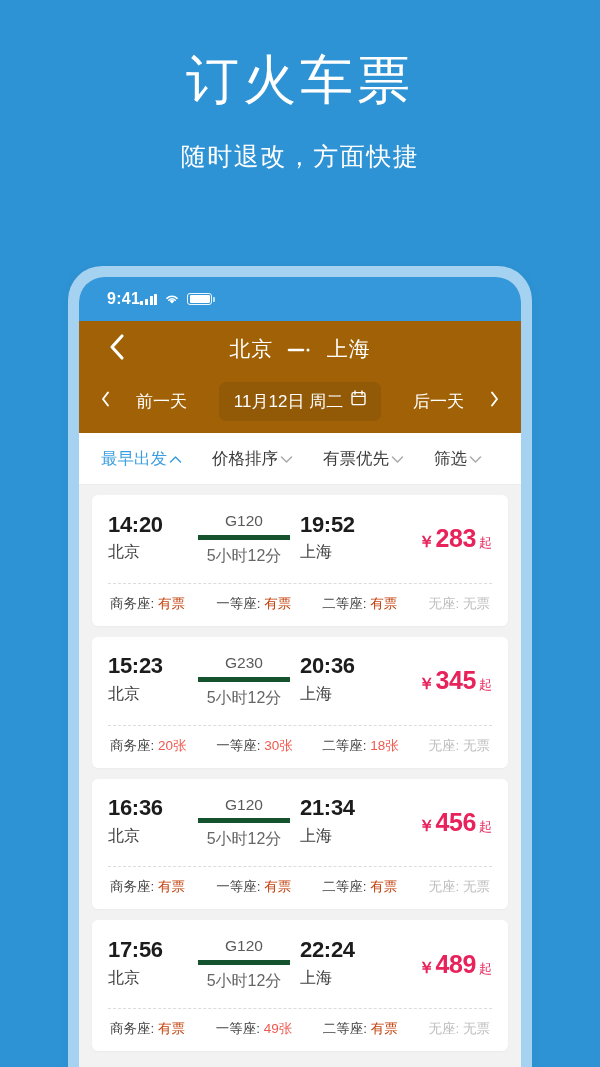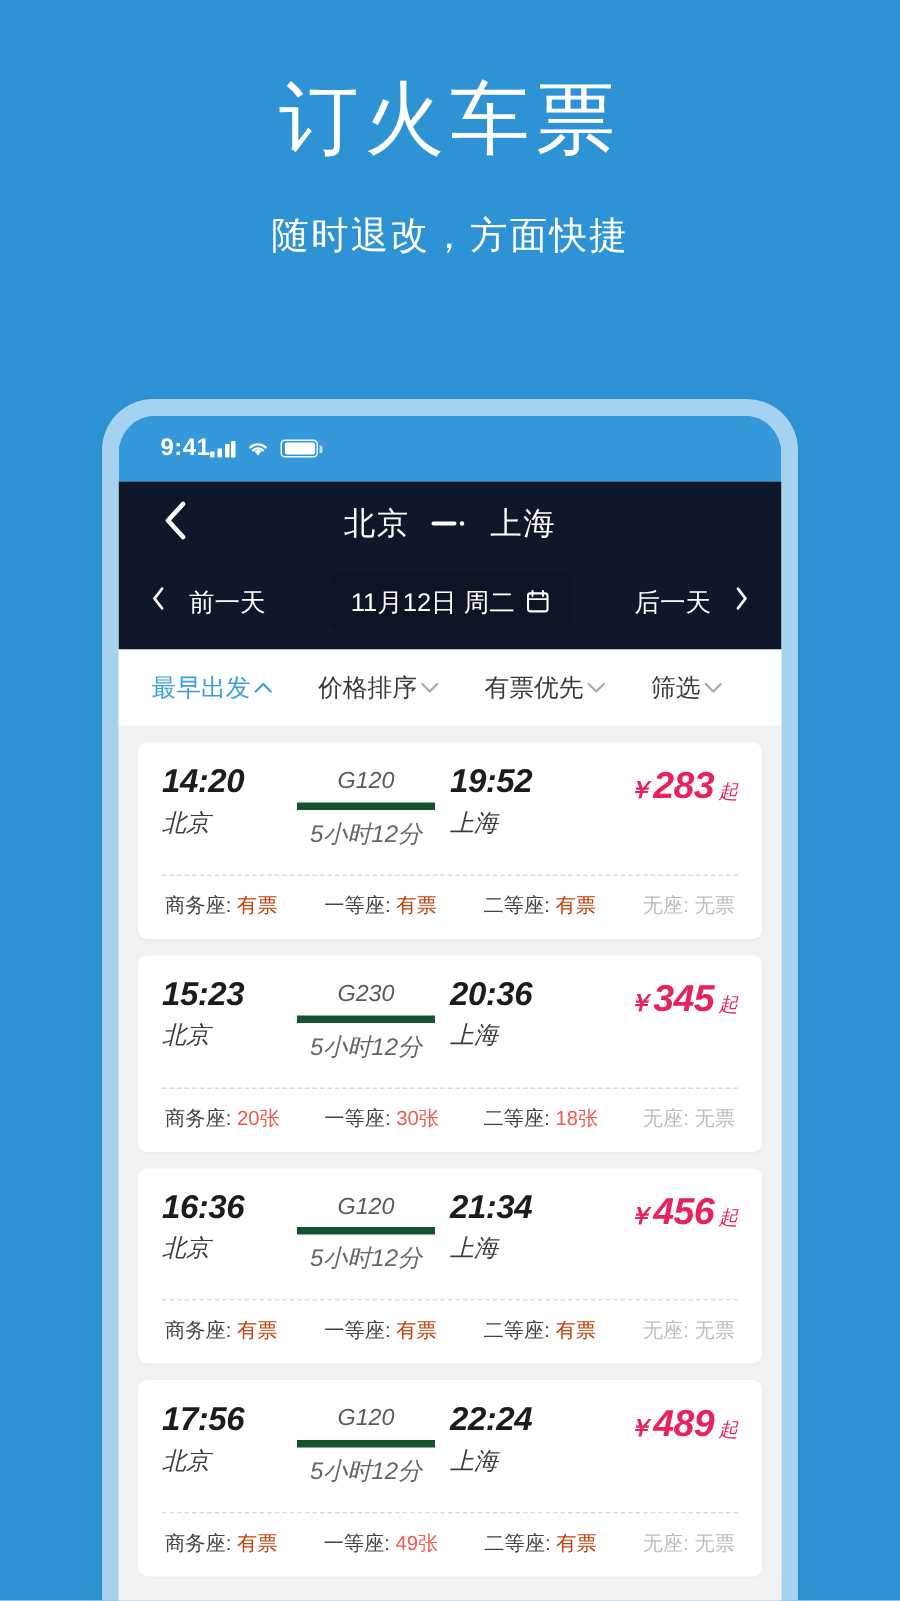--- a/index.html
+++ b/index.html
@@ -73,21 +73,21 @@
     padding:1.4px;
   }
   .batt::after {
     content:""; position:absolute; right:-3.4px; top:3.4px;
     width:1.8px; height:4.5px; background:rgba(255,255,255,0.7);
     border-radius:0 1px 1px 0;
   }
   .batt i { display:block; width:100%; height:100%; background:#fff; border-radius:1.2px; }
 
   
-  .nav-header { background:#0f172a; padding:0 0 0 0; }
+  .nav-header { background:#a16207; padding:0 0 0 0; }
   .nav-row {
     height:56px;
     display:flex; align-items:center;
     position:relative;
     padding:0 20px;
   }
   .back-btn {
     width:34px; height:34px;
     display:flex; align-items:center; justify-content:center;
     cursor:pointer;
@@ -107,27 +107,27 @@
     position:relative;
     top:-1px;
   }
 
   .date-row {
     height:56px;
     display:flex; align-items:center; justify-content:space-between;
     padding:0 22px 8px 22px;
     color:#fff;
   }
-  .date-nav { display:flex; align-items:center; gap:16px; font-size:17px; cursor:pointer; }
+  .date-nav { display:flex; align-items:center; gap:26px; font-size:17px; cursor:pointer; }
   .date-pill {
     background:rgba(0,0,0,0.09);
     border-radius:7px;
     padding:8px 15px;
     font-size:17px;
-    display:flex; align-items:center; gap:8px;
+    display:flex; gap:8px;
     cursor:pointer;
   }
   .cal-ic { display:inline-block; width:15px; height:16px; position:relative; }
 
   
   .filter-bar {
     background:#ffffff;
     height:52px;
     display:flex; align-items:center;
     padding:0 22px;
@@ -147,21 +147,21 @@
 
   
   .train-list { padding:10px 13px 0 13px; background:#f2f2f2; }
   .train-card {
     background:#fff;
     border-radius:6px;
     padding:14px 16px 0 16px;
     margin-bottom:11px;
     box-shadow:0 1px 2px rgba(0,0,0,0.03);
   }
-  .card-top { display:flex; align-items:flex-start;font-style:italic; }
+  .card-top { display:flex; align-items:center; }
   .col-dep, .col-arr { width:80px; }
   .col-mid { flex:1; text-align:center; padding:0 2px; }
   .col-price { width:112px; text-align:right; padding-top:2px; }
 
   .time {
     font-size:22px;
     font-weight:700;
     color:#1c1c1c;
     letter-spacing:-0.3px;
     line-height:1.12;

